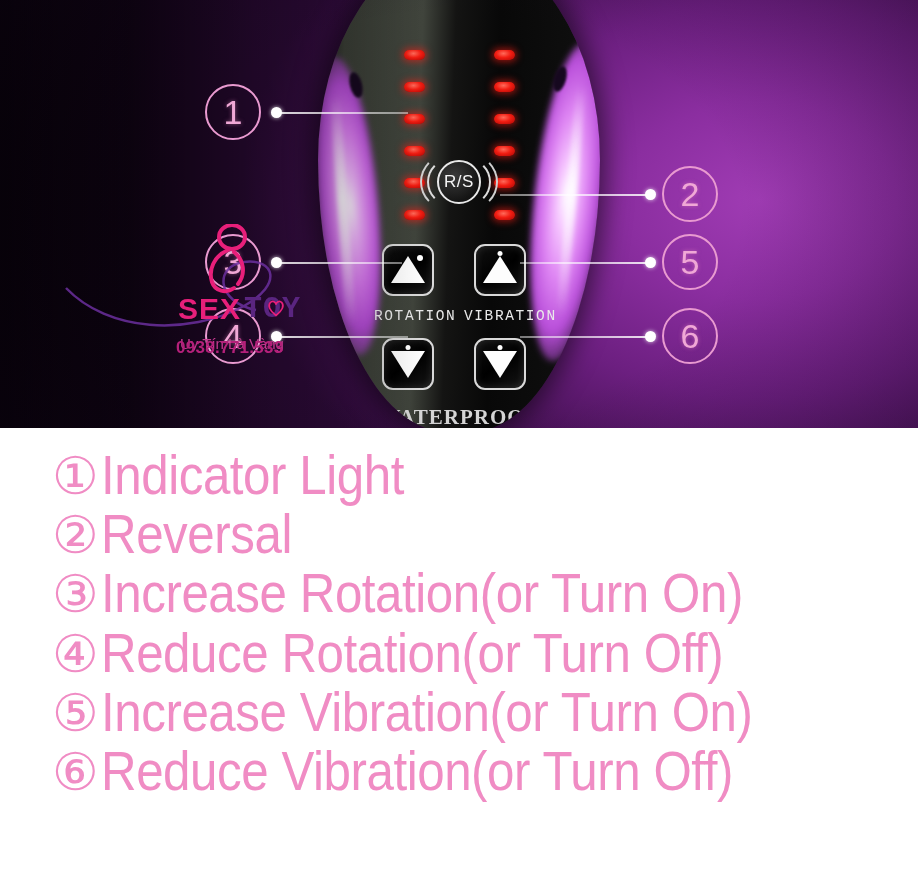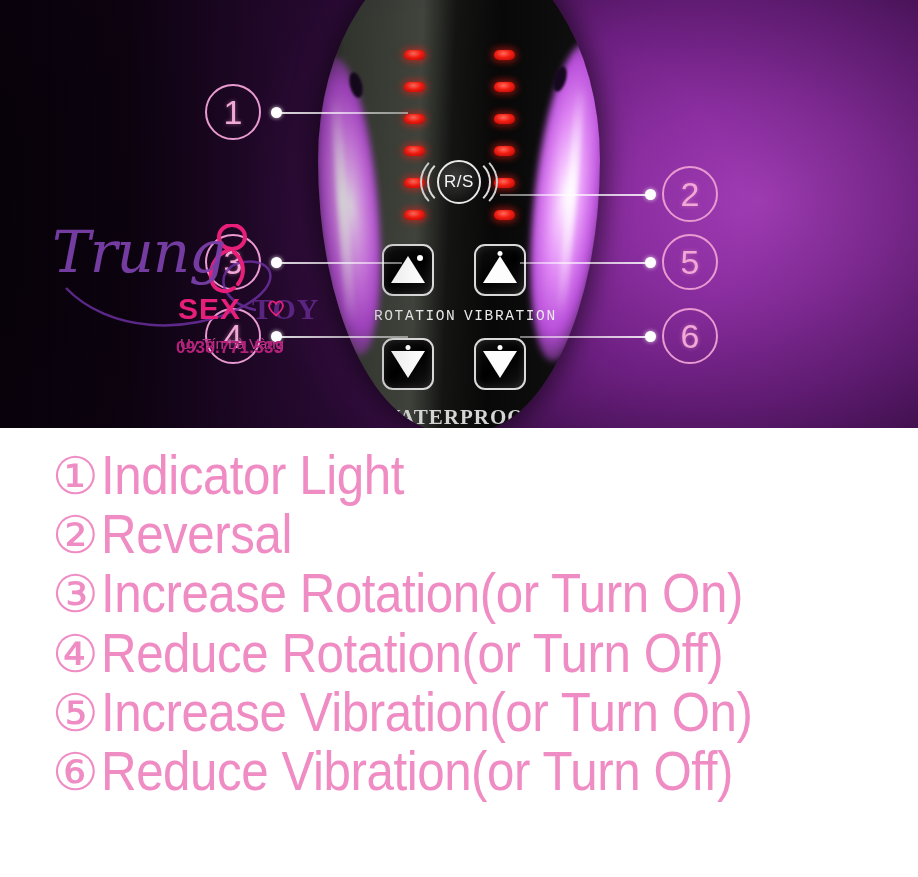--- a/index.html
+++ b/index.html
@@ -169,22 +169,22 @@
     font-style:italic;font-size:58px;color:#7a3fa8;
     letter-spacing:-1px;opacity:.95;
   }
   .wm-sex{
     position:absolute;left:130px;top:78px;
     font-family:"Liberation Sans", sans-serif;font-weight:bold;
     font-size:30px;color:#e81f7a;letter-spacing:1px;
   }
   .wm-toy{
     position:absolute;left:196px;top:78px;
-    font-family:Liberation Serif, serif;font-weight:bold;
-    font-size:30px;color:#5a2580;letter-spacing:1px;margin-left:8px;
+    font-family:Liberation Mono, monospace;font-weight:bold;
+    font-size:30px;color:#5a2580;letter-spacing:1px;
   }
   .wm-heart{
     position:absolute;left:218px;top:84px;width:20px;height:20px;
   }
   .wm-slogan{
     position:absolute;left:132px;top:121px;
     font-family:"Liberation Sans", sans-serif;font-size:15px;color:#c4398f;
   }
   .wm-phone{
     position:absolute;left:128px;top:124px;
@@ -311,21 +311,20 @@
 
     <div class="watermark">
       <svg class="wm-swirl" viewBox="0 0 280 130">
         <path d="M18 74 C 60 118, 140 122, 196 92 C 236 70, 226 44, 196 48 C 166 52, 168 88, 208 96" fill="none" stroke="#6b2f9e" stroke-width="2.5" opacity=".85"></path>
       </svg>
       <svg class="wm-fig" viewBox="0 0 64 84">
         <ellipse cx="34" cy="13" rx="13" ry="12" fill="none" stroke="#e81f7a" stroke-width="4"></ellipse>
         <path d="M30 26 C 16 32, 10 46, 14 58 C 17 67, 28 70, 36 64" fill="none" stroke="#e81f7a" stroke-width="4" stroke-linecap="round"></path>
         <path d="M36 28 C 46 36, 48 50, 40 60" fill="none" stroke="#e81f7a" stroke-width="4" stroke-linecap="round"></path>
       </svg>
-      <div class="wm-trung">Trung</div>
       <div class="wm-sex">SEX</div>
       <div class="wm-toy">TOY</div>
       <svg class="wm-heart" viewBox="0 0 24 24">
         <path d="M12 21 C 4 15, 2 9, 5 5.5 C 8 2.2, 12 5, 12 8 C 12 5, 16 2.2, 19 5.5 C 22 9, 20 15, 12 21 Z" fill="none" stroke="#e81f7a" stroke-width="2"></path>
       </svg>
       <div class="wm-slogan">Uy Tín Là Vàng</div>
       <div class="wm-phone">0938.771.533</div>
     </div>
   </div>
 

